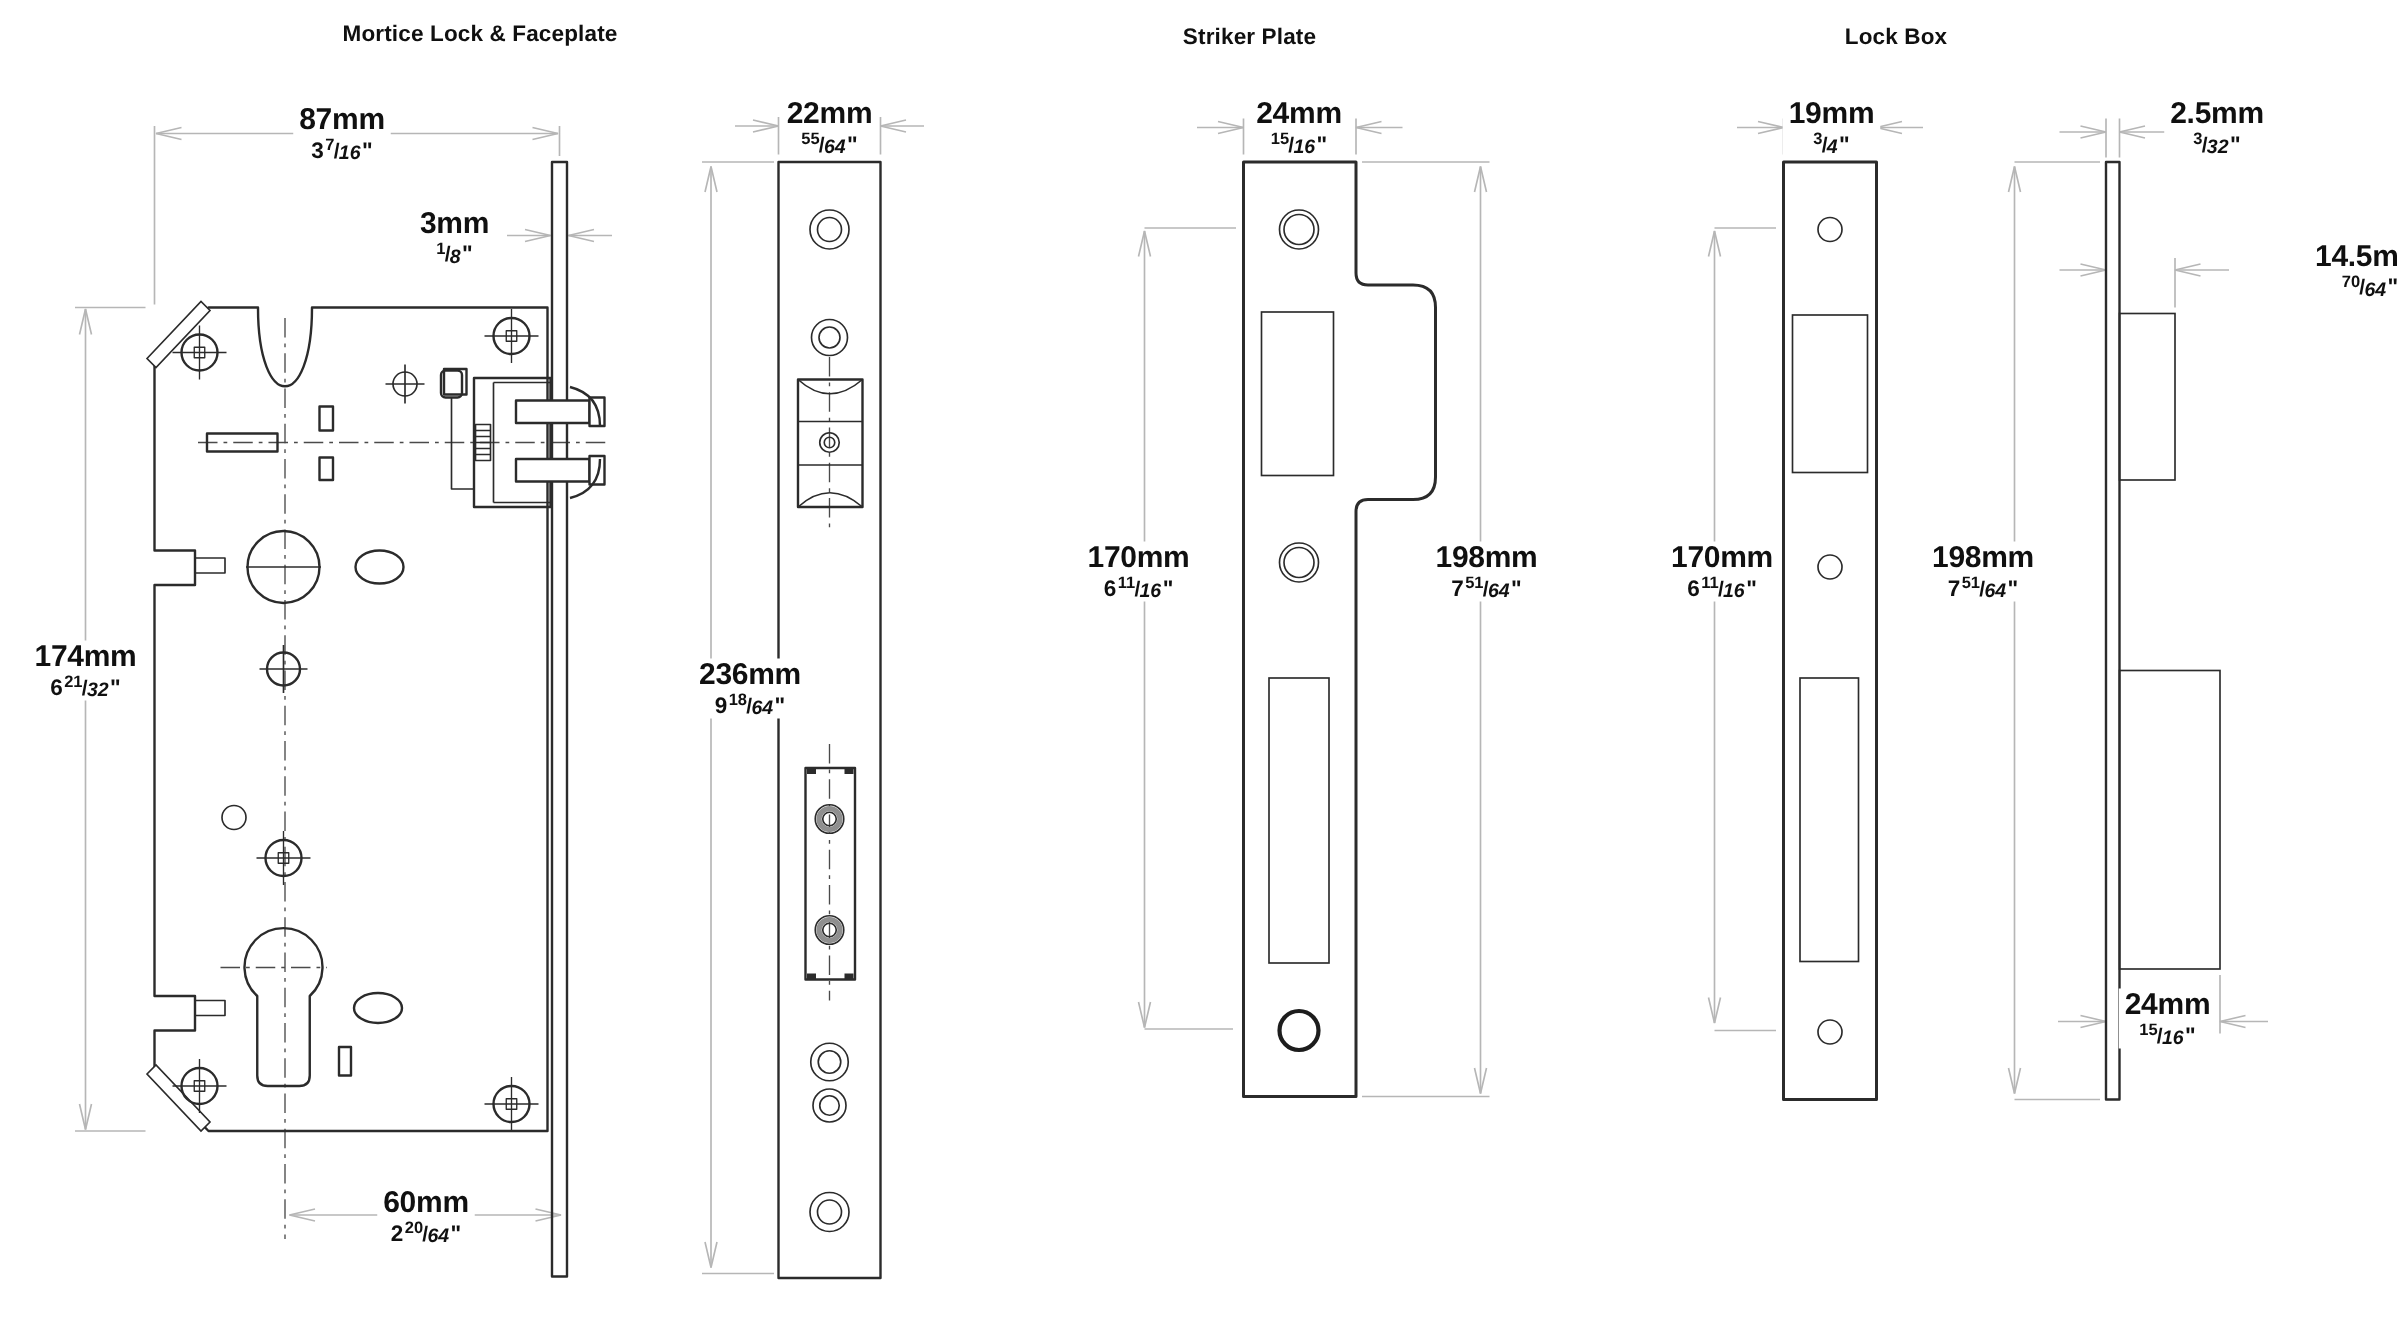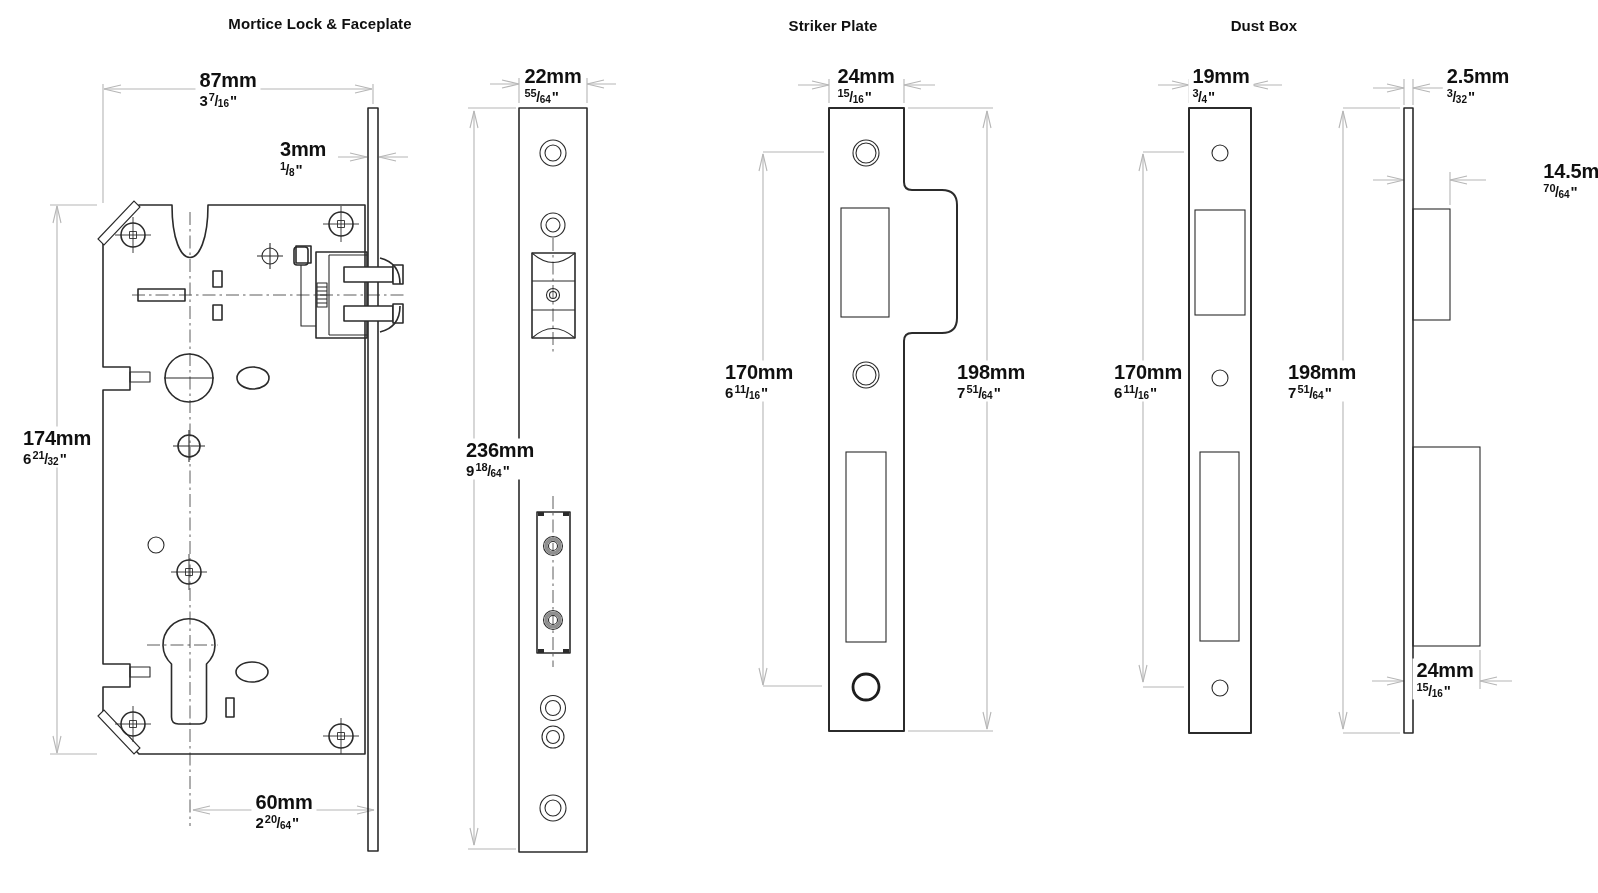--- a/index.html
+++ b/index.html
@@ -10,28 +10,28 @@
   .ln{stroke:var(--line);stroke-width:1.6;fill:none;stroke-linejoin:round;}
   .ln2{stroke:var(--line);stroke-width:2;fill:none;stroke-linejoin:round;}
   .th{stroke:var(--line);stroke-width:1.1;fill:none;}
   .wf{fill:var(--bg);}
   .cl{stroke:#4a4a4a;stroke-width:0.9;fill:none;stroke-dasharray:13 4 2.5 4;}
   .dim{stroke:var(--dim);stroke-width:1.1;fill:none;}
   .dk{fill:var(--line);stroke:none;}
   .ring{stroke:#8f8f8f;fill:none;}
   .title{position:absolute;transform:translate(-50%,-50%);font-size:15px;font-weight:700;
          color:var(--text);white-space:nowrap;z-index:2;letter-spacing:.1px;}
-  .dlabel{position:absolute;transform:translate(-50%,-50%);text-align:left;color:var(--text);
+  .dlabel{position:absolute;transform:translate(-50%,-50%);text-align:center;color:var(--text);
           background:var(--bg);padding:1px 4px;z-index:2;white-space:nowrap;line-height:1;}
   .dlabel .metric{font-size:20px;font-weight:700;letter-spacing:-.2px;}
   .dlabel .imp{font-size:15px;font-weight:700;margin-top:2px;}
   .imp .wh:not(:empty){margin-right:1px;}
   .imp .fr-n{font-size:11px;vertical-align:5px;}
   .imp .fr-s{font-size:14px;margin:0 -.5px;}
-  .imp .fr-d{font-size:10px;vertical-align:-1px;}
+  .imp .fr-d{font-size:13px;vertical-align:-1px;font-style:italic;}
   .imp .in{margin-left:1px;}
 </style>
 </head>
 <body>
 
 <div class="stage">
 
 <svg width="1598" height="893" viewBox="0 0 1598 893">
   <defs>
     <g id="ah">
@@ -238,21 +238,21 @@
 
   <g>
     <rect class="ln" x="1404" y="108" width="9" height="625"></rect>
     <rect class="th" x="1413" y="209" width="37" height="111"></rect>
     <rect class="th" x="1413" y="447" width="67" height="199"></rect>
   </g>
 </svg>
 
 <div class="title" style="left:320px;top:23px">Mortice Lock &amp; Faceplate</div>
 <div class="title" style="left:833px;top:25px">Striker Plate</div>
-<div class="title" style="left:1264px;top:25px">Dust Box</div>
+<div class="title" style="left:1264px;top:25px">Lock Box</div>
 
 <div class="dlabel" style="left:228px;top:89px">
   <div class="metric">87mm</div>
   <div class="imp"><span class="wh">3</span><span class="fr-n">7</span><span class="fr-s">/</span><span class="fr-d">16</span><span class="in">"</span></div>
 </div>
 
 <div class="dlabel" style="left:303px;top:158px">
   <div class="metric">3mm</div>
   <div class="imp"><span class="wh"></span><span class="fr-n">1</span><span class="fr-s">/</span><span class="fr-d">8</span><span class="in">"</span></div>
 </div>

